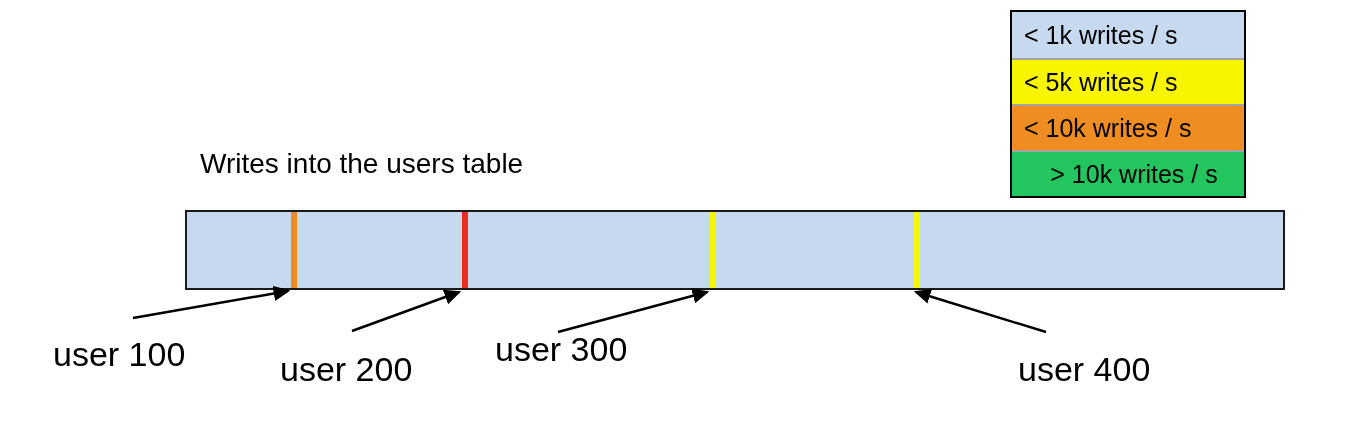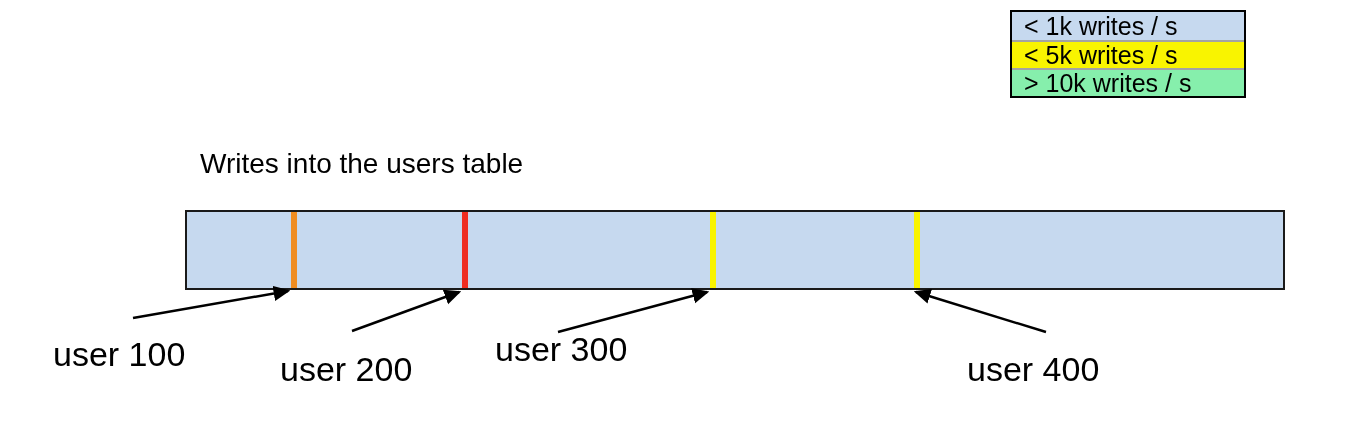--- a/index.html
+++ b/index.html
@@ -19,21 +19,21 @@
   
   #legend {
     position: absolute;
     left: 1010px;
     top: 10px;
     width: 236px;
     border: 2px solid #000000;
     box-sizing: border-box;
   }
   .legend-row {
-    height: 28px;
+    height: 46px;
     box-sizing: border-box;
     display: flex;
     align-items: center;
     padding-left: 12px;
     font-size: 25px;
     line-height: 1;
     letter-spacing: 0px;
     white-space: nowrap;
   }
   .legend-row + .legend-row {
@@ -90,21 +90,24 @@
 </head>
 <body>
 
 <div id="legend">
   <div class="legend-row" style="background: rgb(198, 217, 239);">
     <span>&lt; 1k writes / s</span>
   </div>
   <div class="legend-row" style="background: rgb(249, 244, 0);">
     <span>&lt; 5k writes / s</span>
   </div>
-  <div class="legend-row" style="background: #86efac;">
+  <div class="legend-row" style="background: rgb(239, 141, 34);">
+    <span>&lt; 10k writes / s</span>
+  </div>
+  <div class="legend-row" style="background: #22c55e; justify-content: center;">
     <span>&gt; 10k writes / s</span>
   </div>
 </div>
 
 <div id="caption">Writes into the users table</div>
 
 <div id="bar" style="left: 185px; top: 210px; width: 1100px; height: 80px; background: rgb(198, 217, 239); border-color: rgb(26, 26, 26);">
   <div class="marker" style="left: 104px; background: rgb(239, 141, 34);"></div>
   <div class="marker" style="left: 275px; background: rgb(238, 45, 34);"></div>
   <div class="marker" style="left: 523px; background: rgb(249, 244, 0);"></div>
@@ -119,13 +122,13 @@
   </defs>
   <line stroke="#000000" stroke-width="2.4" marker-end="url(#arrowhead)" x1="133" y1="318" x2="288" y2="291"></line>
   <line stroke="#000000" stroke-width="2.4" marker-end="url(#arrowhead)" x1="352" y1="331" x2="459" y2="292"></line>
   <line stroke="#000000" stroke-width="2.4" marker-end="url(#arrowhead)" x1="558" y1="332" x2="707" y2="292"></line>
   <line stroke="#000000" stroke-width="2.4" marker-end="url(#arrowhead)" x1="1046" y1="332" x2="916" y2="292"></line>
 </svg>
 
 <div class="user-label" style="left: 53px; top: 337px;">user 100</div>
 <div class="user-label" style="left: 280px; top: 352px;">user 200</div>
 <div class="user-label" style="left: 495px; top: 332px;">user 300</div>
-<div class="user-label" style="left: 967px; top: 352px;">user 400</div>
+<div class="user-label" style="left: 1018px; top: 352px;">user 400</div>
 
 </body></html>

